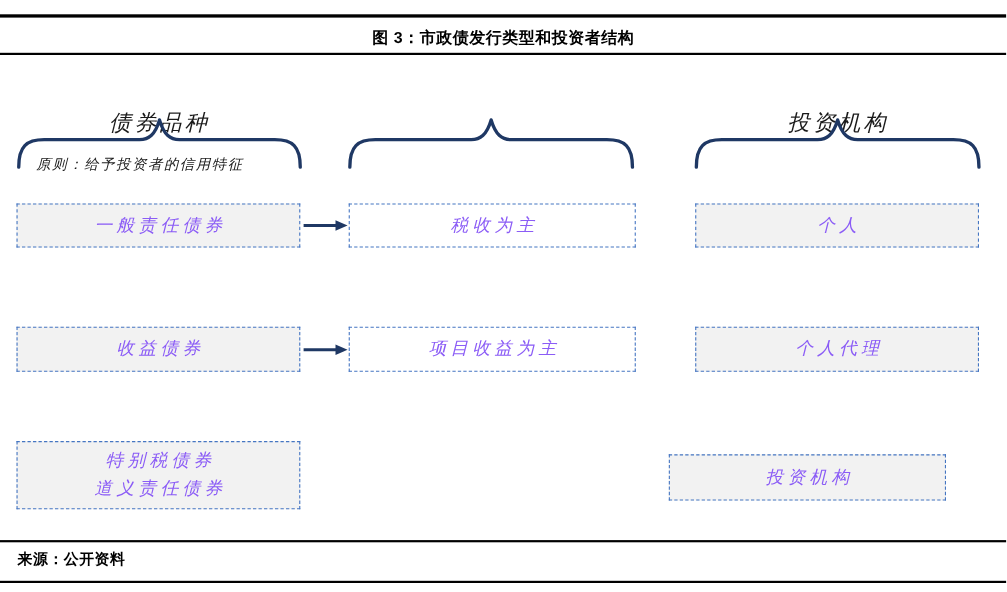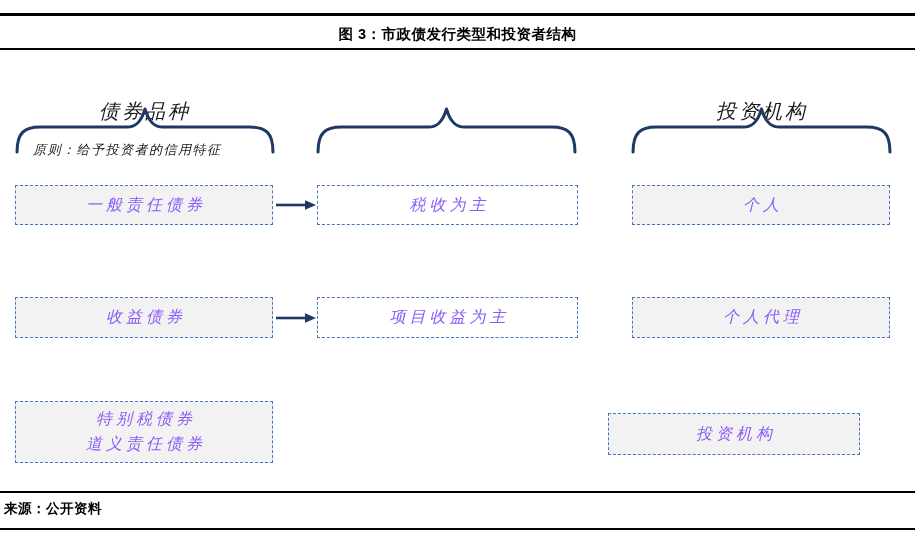--- a/index.html
+++ b/index.html
@@ -34,21 +34,21 @@
     display:flex; flex-direction:column; align-items:center; justify-content:center;
     font-family:"DejaVu Serif", serif; font-style:italic;
     font-size:16px; letter-spacing:4px; color:#8b5cf6; text-indent:4px;
     line-height:1.55;
   }
   .dbox.white-fill { background:#ffffff; }
   .arrow { position:absolute; width:42px; height:14px; }
   .arrow line { stroke:var(--accent-navy,#1F3864); stroke-width:2.6; }
   .arrow polygon { fill:var(--accent-navy,#1F3864); }
   .source-label {
-    position:absolute; left:4px; top:500px;
+    position:absolute; left:16px; top:500px;
     font-size:13.5px; font-weight:bold; letter-spacing:0.5px;
   }
 </style>
 </head>
 <body>
 
 <div class="canvas">
 
   <div class="rule" style="top:13px;height:3px"></div>
   <div class="fig-title">图 3：市政债发行类型和投资者结构</div>

